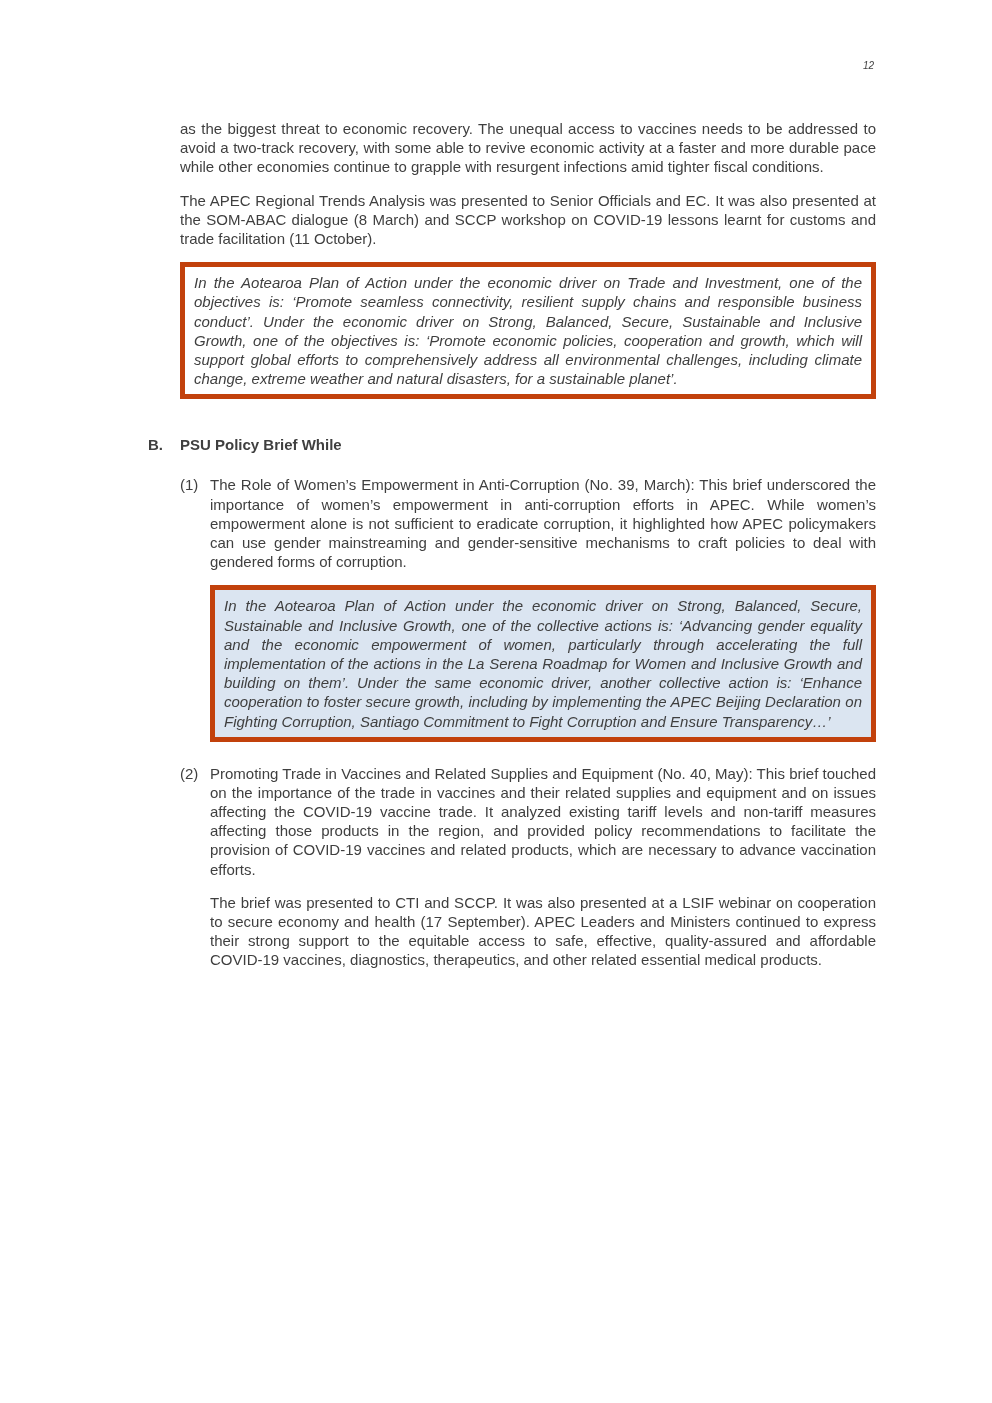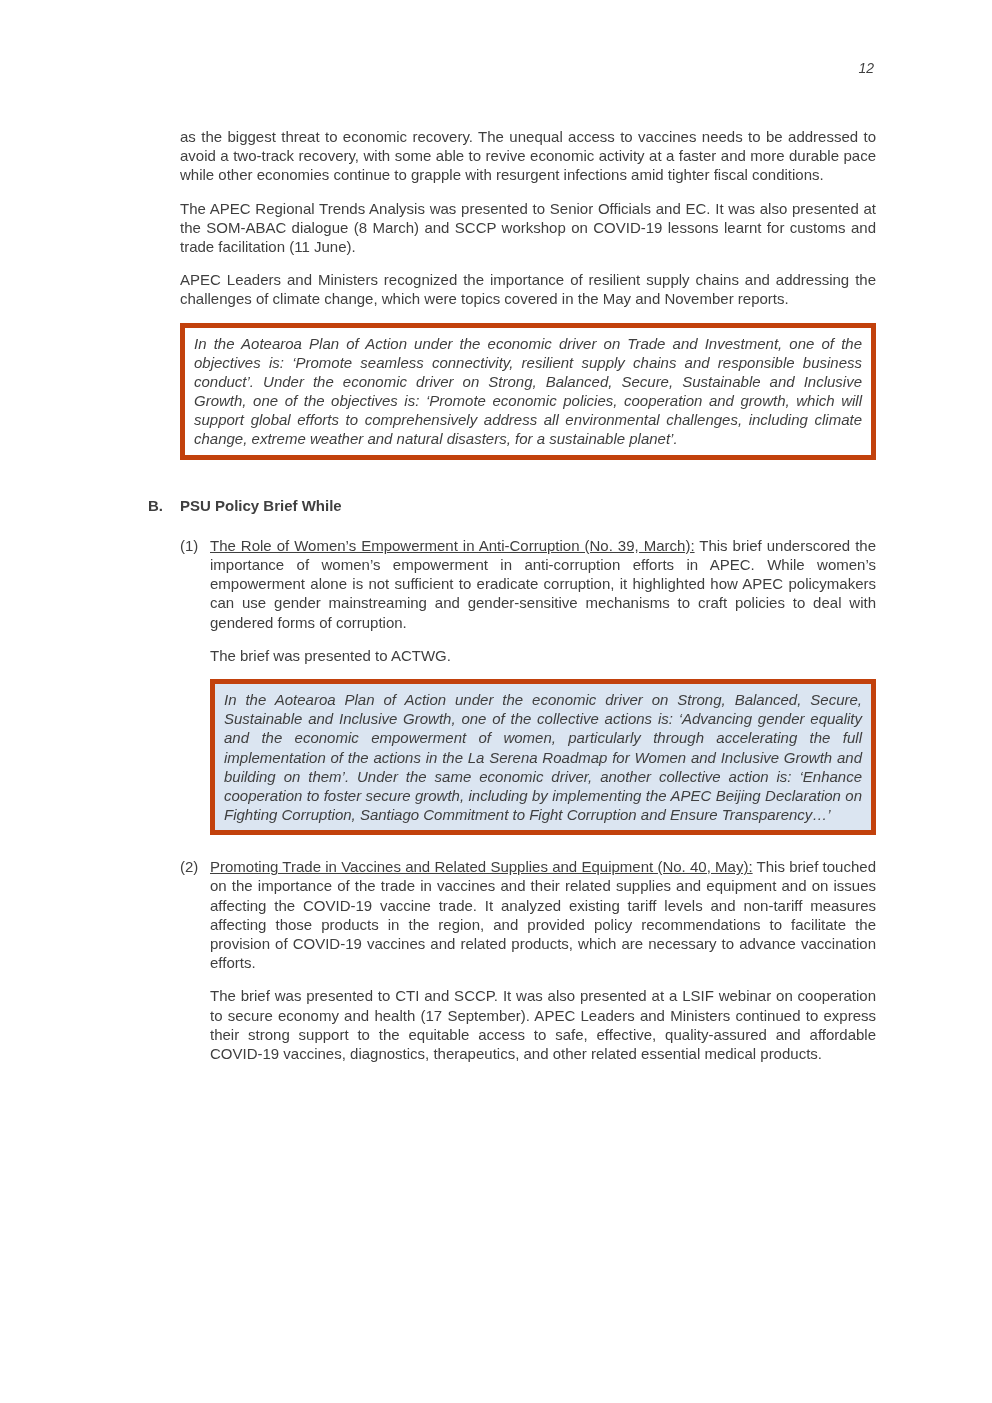--- a/index.html
+++ b/index.html
@@ -14,25 +14,25 @@
     font-size: 15px;
     line-height: 1.28;
     color: #3f3f3f;
     overflow: hidden;
   }
   .page-number {
     position: absolute;
     top: 60px;
     right: 118px;
     font-style: italic;
-    font-size: 14px;
+    font-size: 10px;
   }
   .content {
     position: absolute;
-    top: 127px;
+    top: 119px;
     left: 180px;
     width: 696px;
   }
   p.para {
     text-align: justify;
     margin-bottom: 14px;
   }
   .quote-box {
     border: 5px solid #c2410c;
     padding: 6px 9px;
@@ -70,53 +70,50 @@
   }
   .item-number {
     flex: 0 0 30px;
     width: 30px;
   }
   .item-body {
     flex: 1 1 auto;
     min-width: 0;
   }
   .item-title {
-    text-decoration: underline;
   }
 </style>
 </head>
 <body>
 
 <div class="page">
 
   <div class="page-number">12</div>
 
   <div class="content">
 
     <p class="para">as the biggest threat to economic recovery. The unequal access to vaccines needs to be addressed to avoid a two-track recovery, with some able to revive economic activity at a faster and more durable pace while other economies continue to grapple with resurgent infections amid tighter fiscal conditions.</p>
 
-    <p class="para">The APEC Regional Trends Analysis was presented to Senior Officials and EC. It was also presented at the SOM-ABAC dialogue (8 March) and SCCP workshop on COVID-19 lessons learnt for customs and trade facilitation (11 June).</p>
+    <p class="para">The APEC Regional Trends Analysis was presented to Senior Officials and EC. It was also presented at the SOM-ABAC dialogue (8 March) and SCCP workshop on COVID-19 lessons learnt for customs and trade facilitation (11 October).</p>
 
-    <p class="para">APEC Leaders and Ministers recognized the importance of resilient supply chains and addressing the challenges of climate change, which were topics covered in the May and November reports.</p>
 
     <div class="quote-box box1">
       <p class="quote-text">In the Aotearoa Plan of Action under the economic driver on Trade and Investment, one of the objectives is: ‘Promote seamless connectivity, resilient supply chains and responsible business conduct’. Under the economic driver on Strong, Balanced, Secure, Sustainable and Inclusive Growth, one of the objectives is: ‘Promote economic policies, cooperation and growth, which will support global efforts to comprehensively address all environmental challenges, including climate change, extreme weather and natural disasters, for a sustainable planet’.</p>
     </div>
 
     <div class="section-heading">
       <span class="section-label">B.</span>
       <span class="section-title">PSU Policy Brief While</span>
     </div>
 
 
     <div class="list-item">
       <span class="item-number">(1)</span>
       <div class="item-body">
         <p class="para"><span class="item-title">The Role of Women’s Empowerment in Anti-Corruption (No. 39, March):</span><span> This brief underscored the importance of women’s empowerment in anti-corruption efforts in APEC. While women’s empowerment alone is not sufficient to eradicate corruption, it highlighted how APEC policymakers can use gender mainstreaming and gender-sensitive mechanisms to craft policies to deal with gendered forms of corruption.</span></p>
-        <p class="para">The brief was presented to ACTWG.</p>
         <div class="quote-box box2">
           <p class="quote-text">In the Aotearoa Plan of Action under the economic driver on Strong, Balanced, Secure, Sustainable and Inclusive Growth, one of the collective actions is: ‘Advancing gender equality and the economic empowerment of women, particularly through accelerating the full implementation of the actions in the La Serena Roadmap for Women and Inclusive Growth and building on them’. Under the same economic driver, another collective action is: ‘Enhance cooperation to foster secure growth, including by implementing the APEC Beijing Declaration on Fighting Corruption, Santiago Commitment to Fight Corruption and Ensure Transparency…’</p>
         </div>
       </div>
     </div>
 
     <div class="list-item">
       <span class="item-number">(2)</span>
       <div class="item-body">
         <p class="para"><span class="item-title">Promoting Trade in Vaccines and Related Supplies and Equipment (No. 40, May):</span><span> This brief touched on the importance of the trade in vaccines and their related supplies and equipment and on issues affecting the COVID-19 vaccine trade. It analyzed existing tariff levels and non-tariff measures affecting those products in the region, and provided policy recommendations to facilitate the provision of COVID-19 vaccines and related products, which are necessary to advance vaccination efforts.</span></p>

